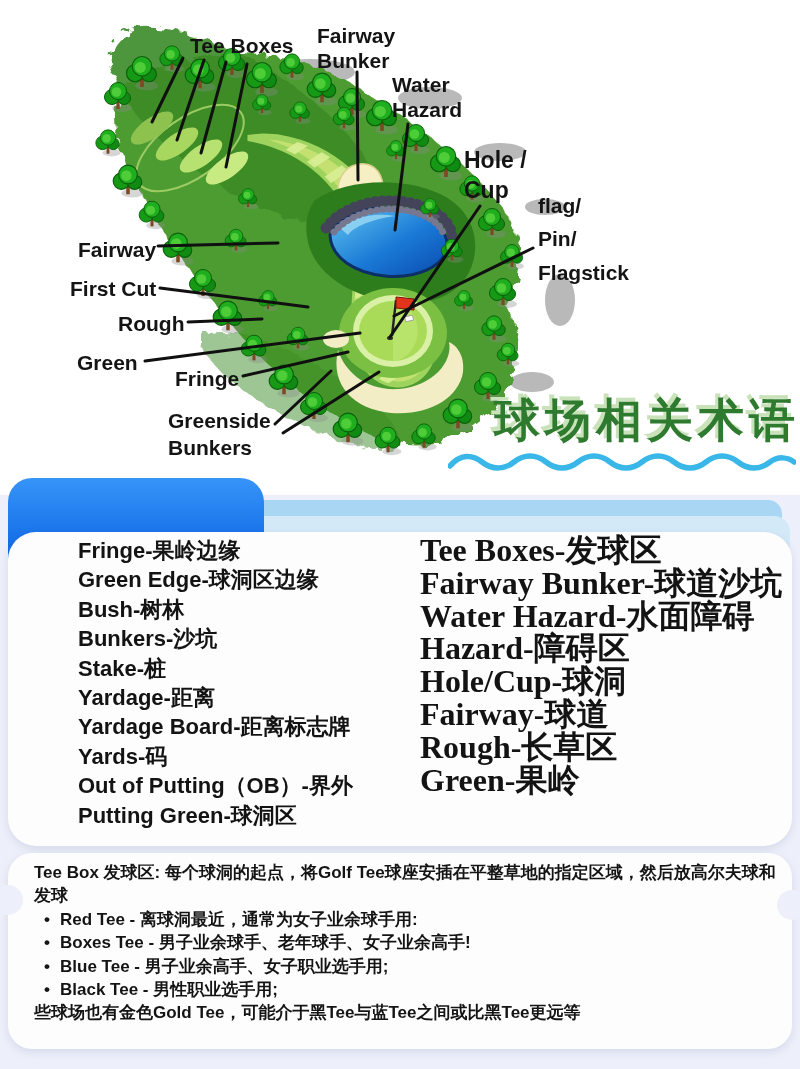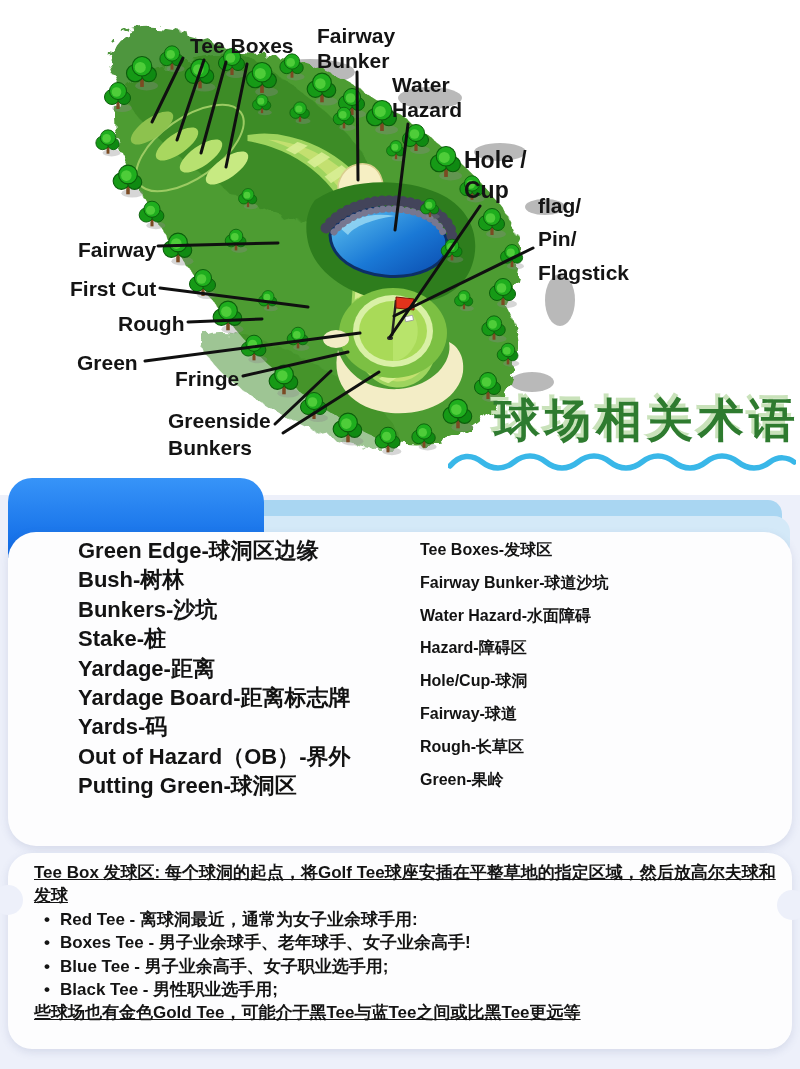--- a/index.html
+++ b/index.html
@@ -22,30 +22,30 @@
   .title-wave{display:block;margin-top:-2px;}
   
   .tab-blue{left:8px;top:478px;width:256px;height:80px;border-radius:24px 24px 0 0;
     background:linear-gradient(180deg,#3794f8 0%,#0d67e4 100%);}
   .band1{left:182px;top:500px;width:600px;height:44px;border-radius:14px;background:#a9d6f2;}
   .band2{left:202px;top:516px;width:588px;height:44px;border-radius:16px;background:#d4e9f8;}
   .white-card{left:8px;top:532px;width:784px;height:314px;border-radius:28px;background:#fdfdfe;
     box-shadow:0 3px 8px rgba(90,100,150,.16);}
   .tcol{font-weight:bold;color:#131313;white-space:nowrap;}
   .tcol-left{left:78px;top:536px;font-size:22px;line-height:29.4px;}
-  .tcol-right{left:420px;top:534px;font-size:16px;line-height:32.8px;}
+  .tcol-right{left:420px;top:534px;font-size:32px;line-height:32.8px;font-family:Liberation Serif, serif;}
   
   .bottom-card{left:8px;top:853px;width:784px;height:196px;border-radius:24px;background:#fdfdfe;
     box-shadow:0 3px 8px rgba(90,100,150,.16);}
   .notch{width:30px;height:30px;border-radius:50%;background:#edf0fa;}
   .notch-l{left:-7px;top:885px;}
   .notch-r{left:777px;top:890px;}
   .tee-text{left:34px;top:861px;width:746px;color:#141414;font-weight:bold;
     font-size:17px;line-height:23.4px;}
-  .tee-text p{margin:0;text-decoration:underline;}
+  .tee-text p{margin:0;}
   .tee-text ul{margin:0;padding:0;list-style:none;}
   .tee-text li{padding-left:26px;position:relative;}
   .tee-text li .dot{position:absolute;left:10px;top:0;}
   
   .lbl{font-family:"Liberation Sans", sans-serif;font-weight:bold;fill:#141414;}
 </style>
 </head>
 <body>
 
 <div class="abs bg-lower"></div>
@@ -239,28 +239,29 @@
     <path d="M2,16 C12,4 24,4 34,12 C44,20 56,20 66,12 C76,4 88,4 98,12 C108,20 120,20 130,12 C140,4 152,4 162,12 C172,20 184,20 194,12 C204,4 216,4 226,12 C236,20 248,20 258,12 C268,4 280,4 290,12 C300,20 312,20 322,12 C330,6 340,7 346,12" fill="none" stroke="#39b7e8" stroke-width="5.5" stroke-linecap="round"></path>
   </svg>
 </div>
 
 <div class="abs band1"></div>
 <div class="abs band2"></div>
 <div class="abs tab-blue"></div>
 <div class="abs white-card"></div>
 
 <div class="abs tcol tcol-left">
+  <div>Fringe-果岭边缘</div>
   <div>Green Edge-球洞区边缘</div>
   <div>Bush-树林</div>
   <div>Bunkers-沙坑</div>
   <div>Stake-桩</div>
   <div>Yardage-距离</div>
   <div>Yardage Board-距离标志牌</div>
   <div>Yards-码</div>
-  <div>Out of Hazard（OB）-界外</div>
+  <div>Out of Putting（OB）-界外</div>
   <div>Putting Green-球洞区</div>
 </div>
 
 <div class="abs tcol tcol-right">
   <div>Tee Boxes-发球区</div>
   <div>Fairway Bunker-球道沙坑</div>
   <div>Water Hazard-水面障碍</div>
   <div>Hazard-障碍区</div>
   <div>Hole/Cup-球洞</div>
   <div>Fairway-球道</div>

